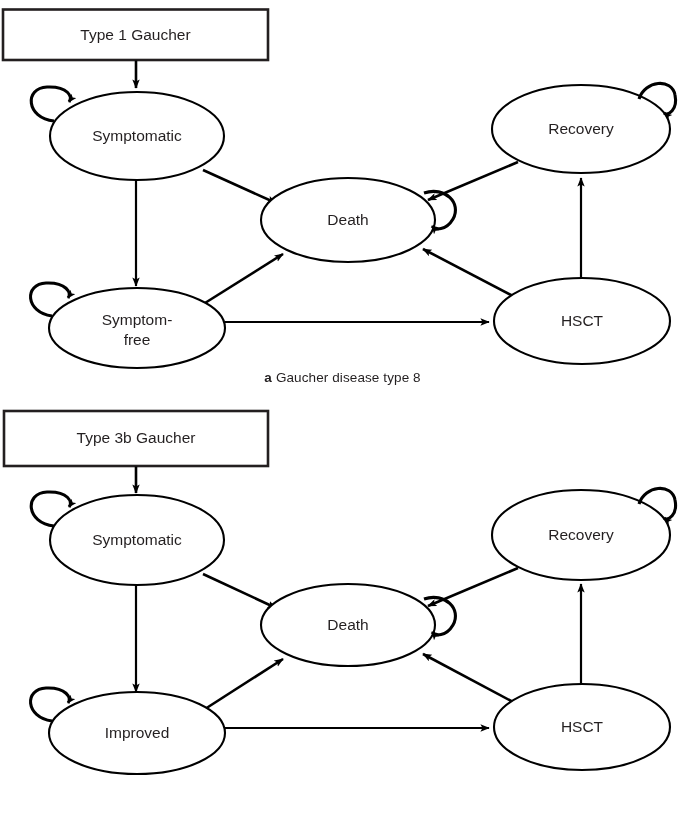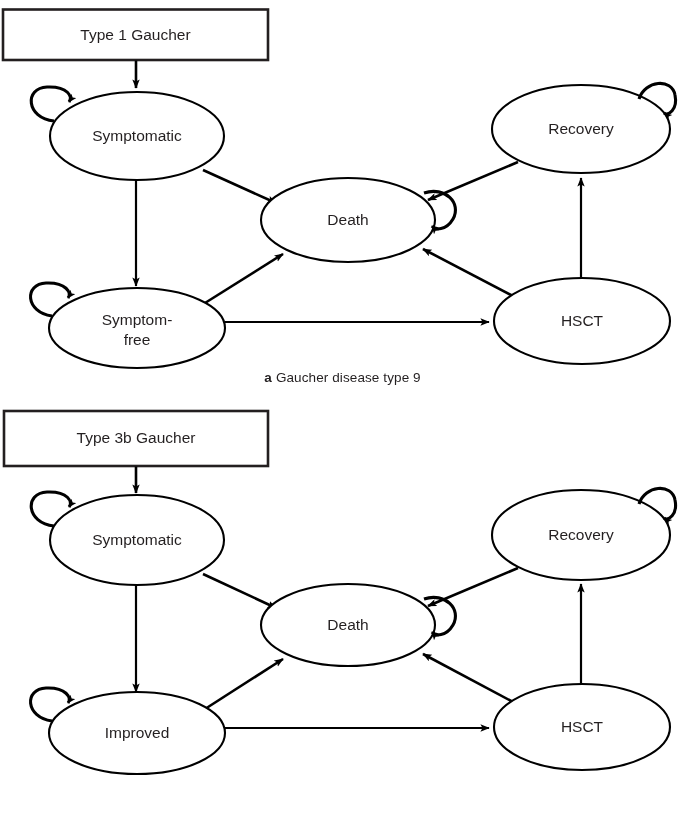--- a/index.html
+++ b/index.html
@@ -95,21 +95,21 @@
       <ellipse class="node-shape" cx="137" cy="328" rx="88" ry="40"></ellipse>
       <text class="node-label" x="137" y="321">Symptom-</text>
       <text class="node-label" x="137" y="341">free</text>
       <path class="loop" d="M52,316 C25,312 24,284 46,283 C66,282 72,293 68,298" marker-end="url(#ah-a-s)"></path>
 
       <ellipse class="node-shape" cx="582" cy="321" rx="88" ry="43"></ellipse>
       <text class="node-label" x="582" y="321.5">HSCT</text>
     </svg>
 
     <div class="caption" id="caption-a">
-      <span class="tag">a</span><span>Gaucher disease type 9</span>
+      <span class="tag">a</span><span>Gaucher disease type 8</span>
     </div>
   </div>
 
   <div class="panel" id="panel-b">
     <svg class="figure" viewBox="0 0 685 424" width="685" height="424">
       <defs>
         <marker id="ah-b" markerWidth="11" markerHeight="11" refX="8.6" refY="4" orient="auto" markerUnits="userSpaceOnUse">
           <path d="M0,0.3 L9.4,4 L0,7.7 L2.1,4 Z" fill="#000"></path>
         </marker>
         <marker id="ah-b-s" markerWidth="10" markerHeight="10" refX="7.8" refY="3.6" orient="auto" markerUnits="userSpaceOnUse">

